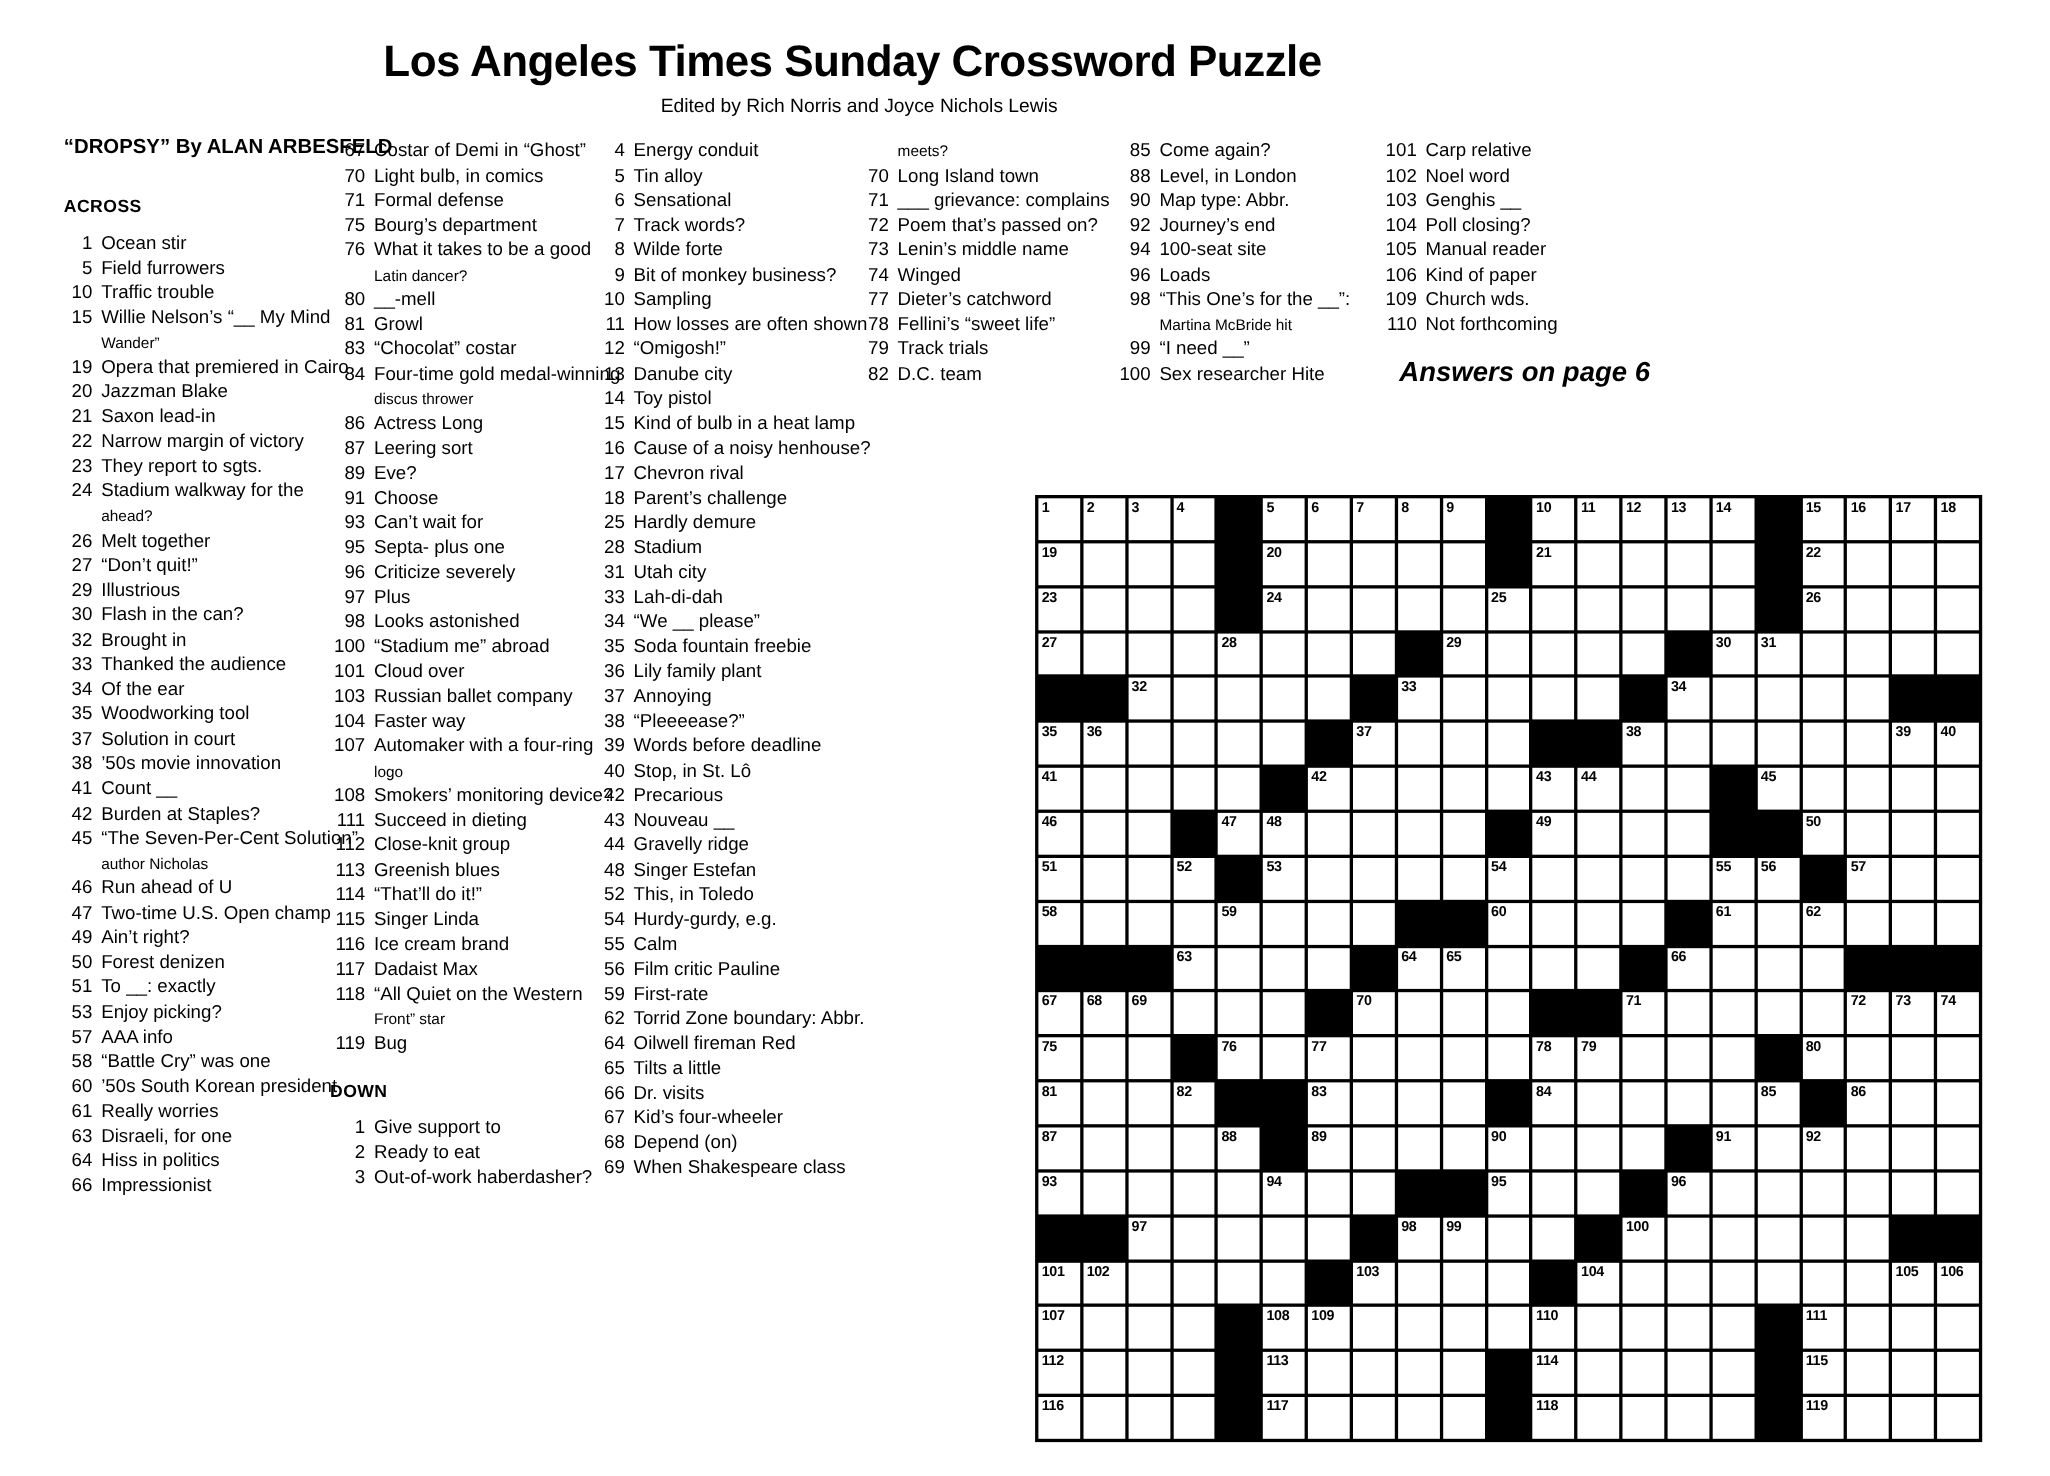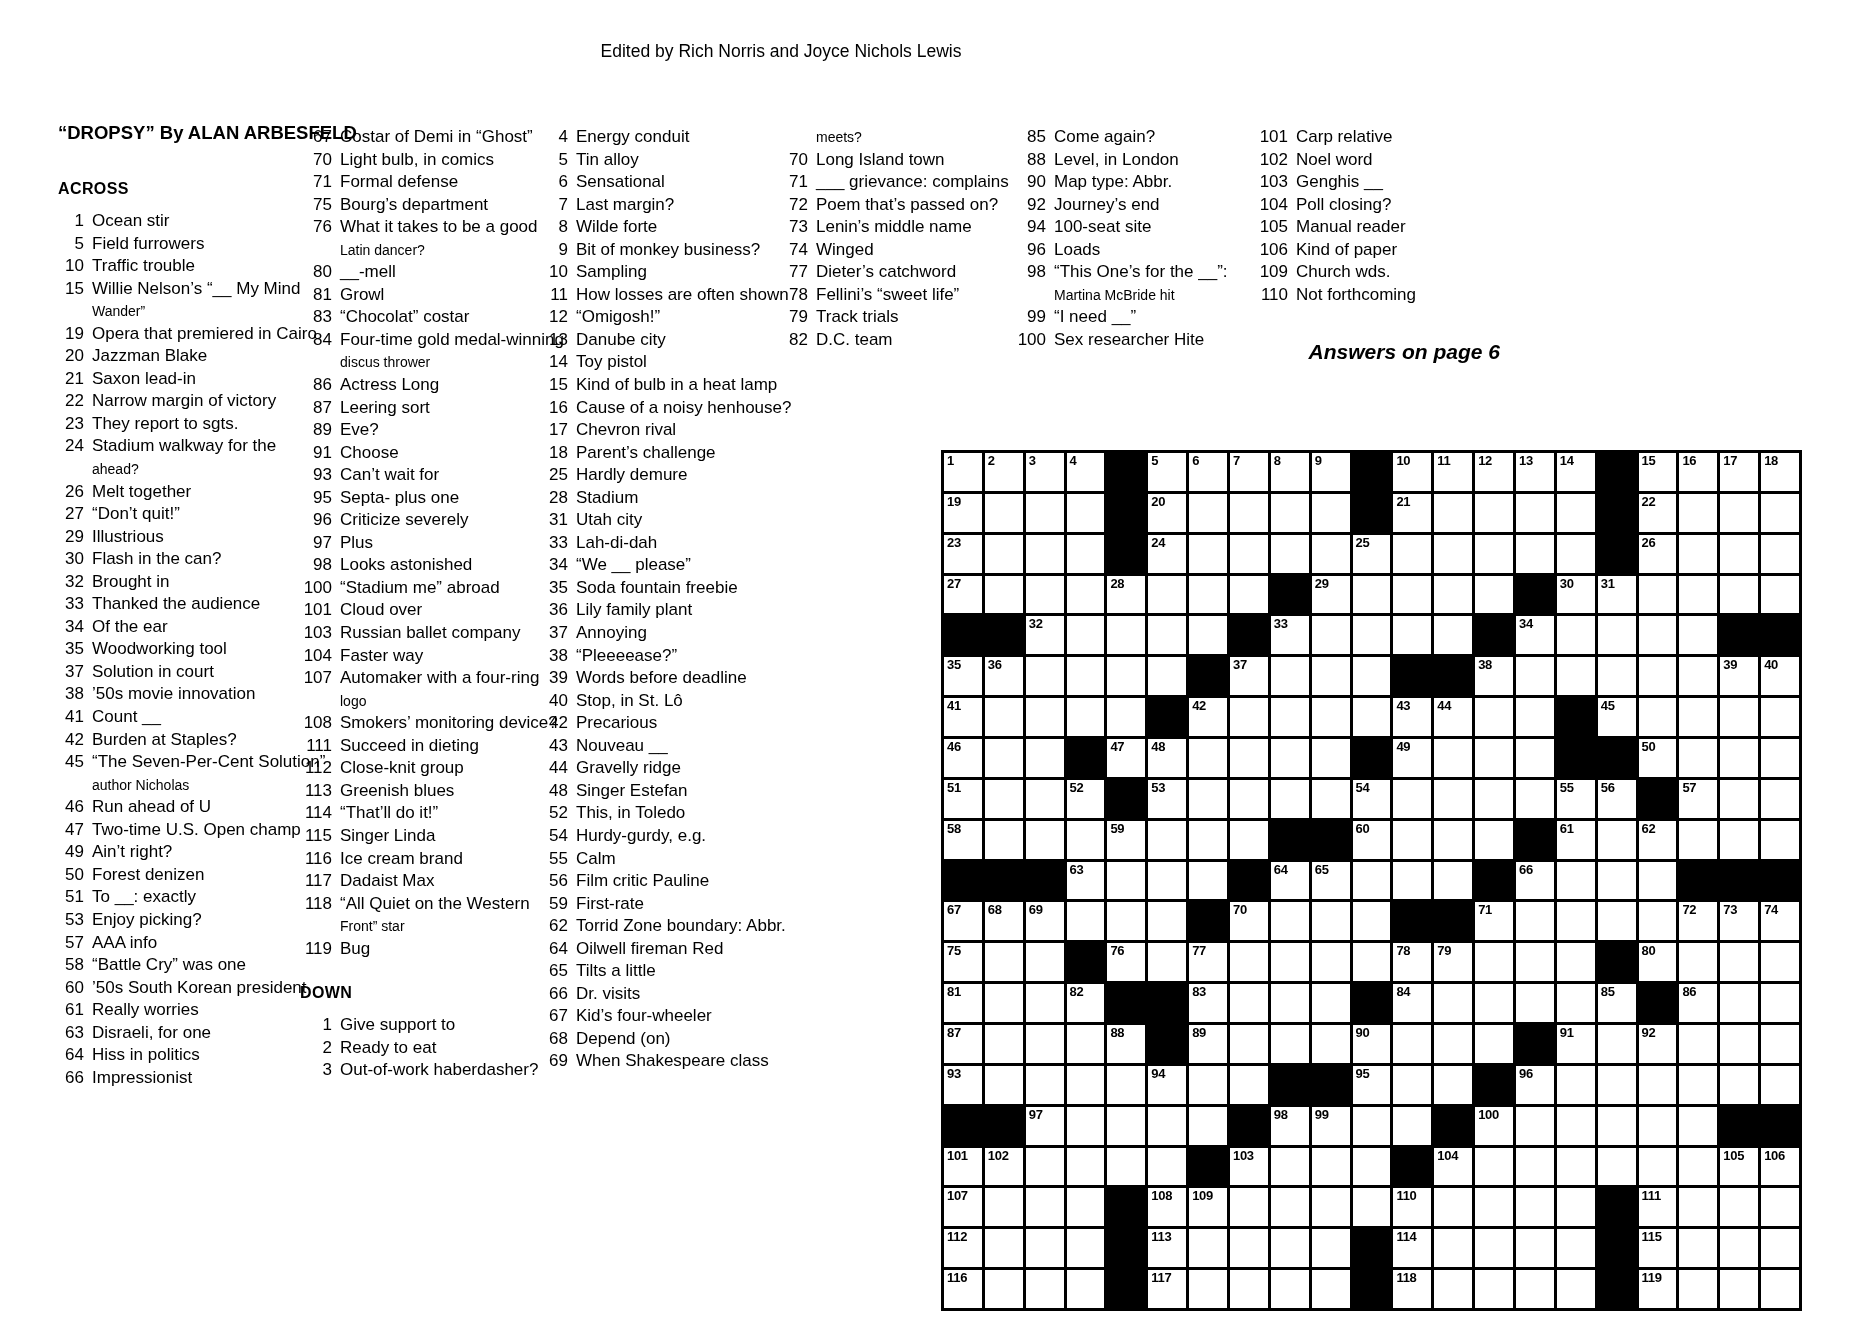--- a/index.html
+++ b/index.html
@@ -17,35 +17,36 @@
   .c4{left:778px;width:248px;--g:30px;}
   .c5{left:1016px;width:246px;--g:30px;}
   .c6{left:1256px;width:250px;--g:32px;}
   .byline{font-size:18.5px;font-weight:700;margin-bottom:33px;white-space:nowrap;}
   .chead{font-size:16px;font-weight:700;letter-spacing:.4px;line-height:24px;margin-bottom:9px;}
   .cgap{height:21px;}
   .clue-line{display:flex;line-height:22.55px;font-size:17px;white-space:nowrap;}
   .num{width:var(--g);flex:none;text-align:right;padding-right:8px;}
   .cont{padding-left:calc(var(--g) + 8px);line-height:22.55px;font-size:14px;white-space:nowrap;}
   
-  #answers-note{position:absolute;top:340px;left:1016px;width:484px;text-align:right;
-                font-size:21px;font-weight:700;font-style:italic;}
+  #answers-note{position:absolute;top:324px;left:1016px;width:484px;text-align:right;
+                font-size:25px;font-weight:700;font-style:italic;}
   
   #grid{position:absolute;left:941px;top:450px;width:861px;height:861px;background:#000;
         padding:3px;box-sizing:border-box;display:grid;
         grid-template-columns:repeat(21,1fr);grid-template-rows:repeat(21,1fr);gap:3px;}
   .cell{background:#fff;position:relative;}
   .cell.black{background:#000;}
   .cnum{position:absolute;top:0px;left:3px;font-size:13px;font-weight:700;letter-spacing:-0.3px;}
 </style>
 </head>
 <body>
 
 <div id="page">
   <div id="masthead">
+    <h1 id="title">Los Angeles Times Sunday Crossword Puzzle</h1>
     <div id="subtitle">Edited by Rich Norris and Joyce Nichols Lewis</div>
   </div>
 
   <div id="clues">
       <div class="ccol c1">
         <div class="byline">“DROPSY” By ALAN ARBESFELD</div>
         <div class="chead">ACROSS</div>
         <div class="clue-line">
           <span class="num">1</span>
           <span class="txt">Ocean stir</span>
@@ -354,21 +355,21 @@
         <div class="clue-line">
           <span class="num">5</span>
           <span class="txt">Tin alloy</span>
         </div>
         <div class="clue-line">
           <span class="num">6</span>
           <span class="txt">Sensational</span>
         </div>
         <div class="clue-line">
           <span class="num">7</span>
-          <span class="txt">Last margin?</span>
+          <span class="txt">Track words?</span>
         </div>
         <div class="clue-line">
           <span class="num">8</span>
           <span class="txt">Wilde forte</span>
         </div>
         <div class="clue-line">
           <span class="num">9</span>
           <span class="txt">Bit of monkey business?</span>
         </div>
         <div class="clue-line">

